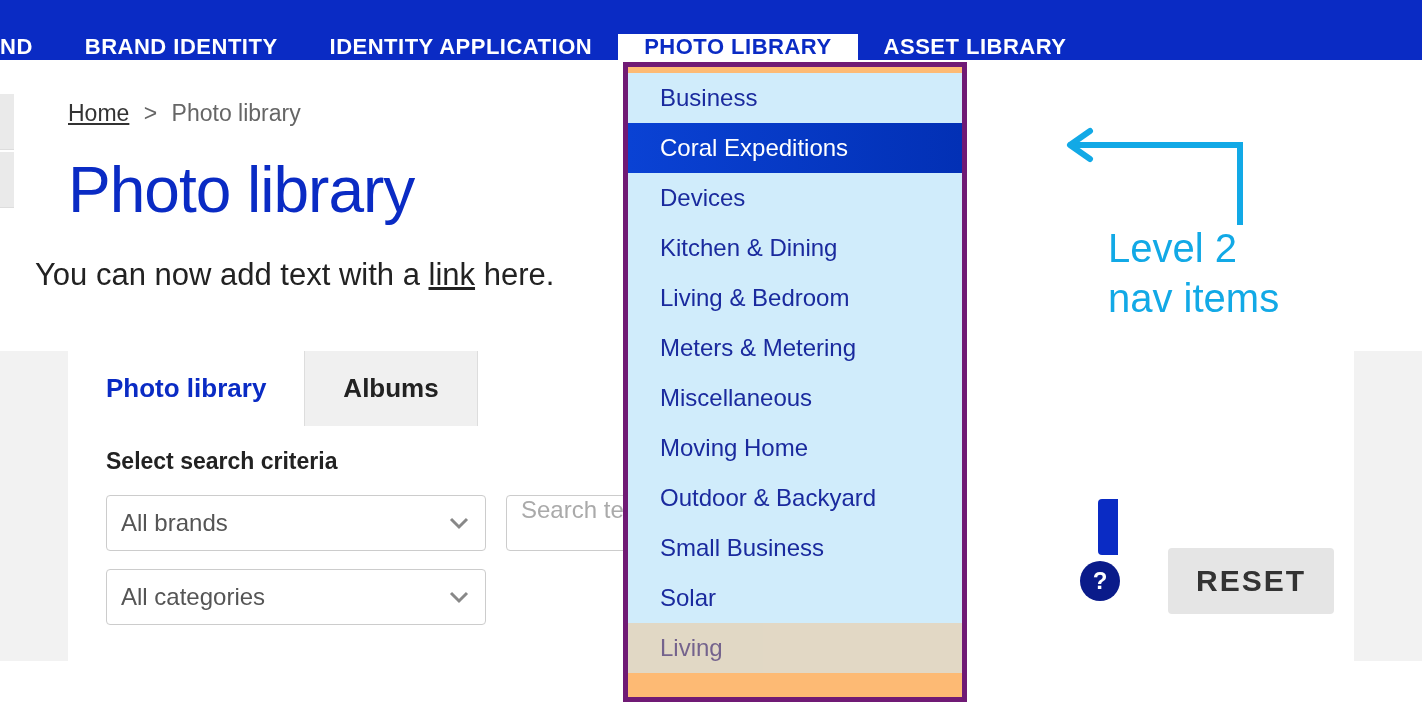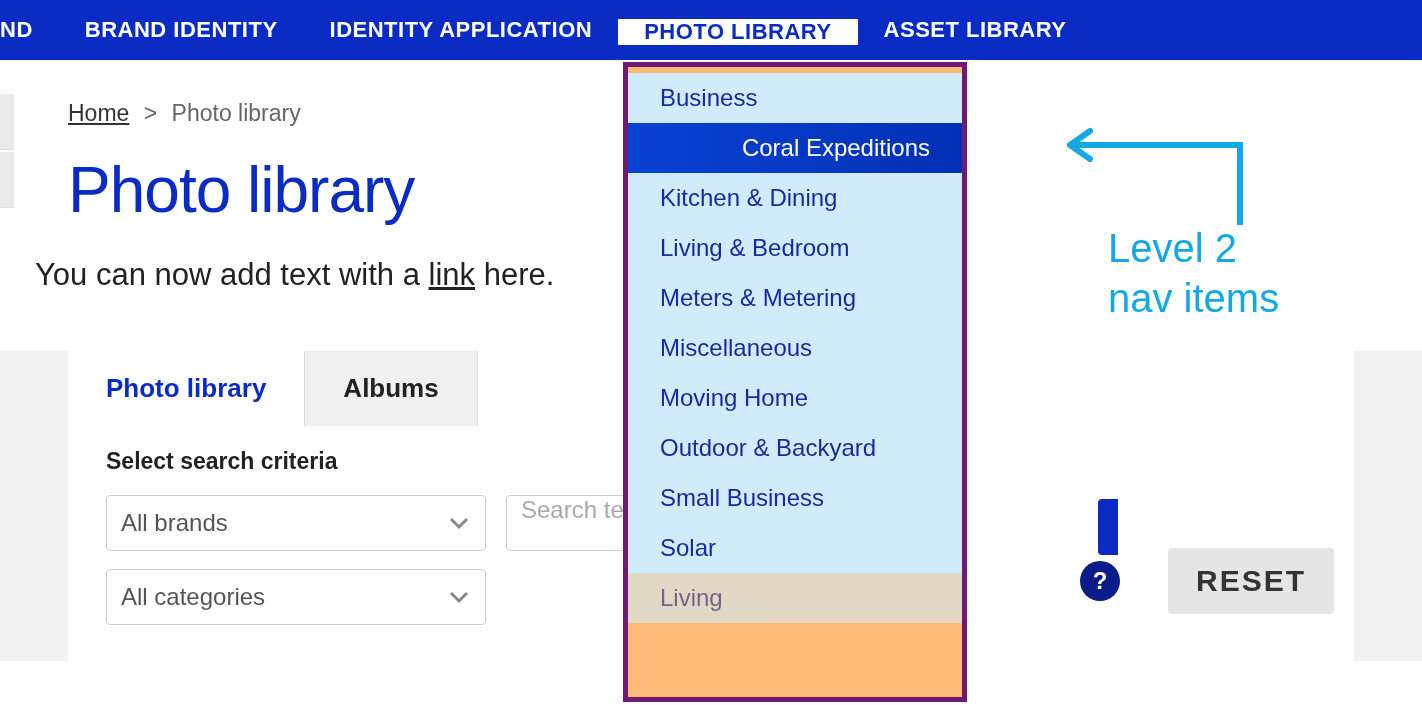--- a/index.html
+++ b/index.html
@@ -10,21 +10,21 @@
       width: 1422px;
       height: 705px;
       position: relative;
     }
     
     
     .nav-bar {
       background: #0a2bc4;
       height: 60px;
       display: flex;
-      align-items: center;
+      align-items: flex-end;
       padding-left: 0;
       color: #fff;
       font-weight: 800;
       font-size: 22px;
       letter-spacing: 0.5px;
     }
     .nav-item {
       padding: 0 26px;
       display: flex;
       align-items: center;
@@ -241,21 +241,20 @@
     .dropdown-item {
       padding: 11px 32px;
       font-size: 24px;
       color: #1a2a9e;
       cursor: pointer;
       background: #d0ecfb;
     }
     .dropdown-item.selected {
       background: linear-gradient(to right, #0a42d4, #0230b5);
       color: #fff;
-      text-align: right;
     }
     .dropdown-item.partial {
       opacity: 0.6;
     }
     
     
     .annotation {
       position: absolute;
       top: 105px;
       left: 1060px;
@@ -342,20 +341,21 @@
 
 <div class="right-controls">
   <div class="help-badge">?</div>
   <button class="reset-btn">RESET</button>
 </div>
 
 <div class="dropdown-wrapper">
   <div class="dropdown">
     <div class="dropdown-item">Business</div>
     <div class="dropdown-item selected">Coral Expeditions</div>
+    <div class="dropdown-item">Devices</div>
     <div class="dropdown-item">Kitchen &amp; Dining</div>
     <div class="dropdown-item">Living &amp; Bedroom</div>
     <div class="dropdown-item">Meters &amp; Metering</div>
     <div class="dropdown-item">Miscellaneous</div>
     <div class="dropdown-item">Moving Home</div>
     <div class="dropdown-item">Outdoor &amp; Backyard</div>
     <div class="dropdown-item">Small Business</div>
     <div class="dropdown-item">Solar</div>
     <div class="dropdown-item partial">Living</div>
   </div>

